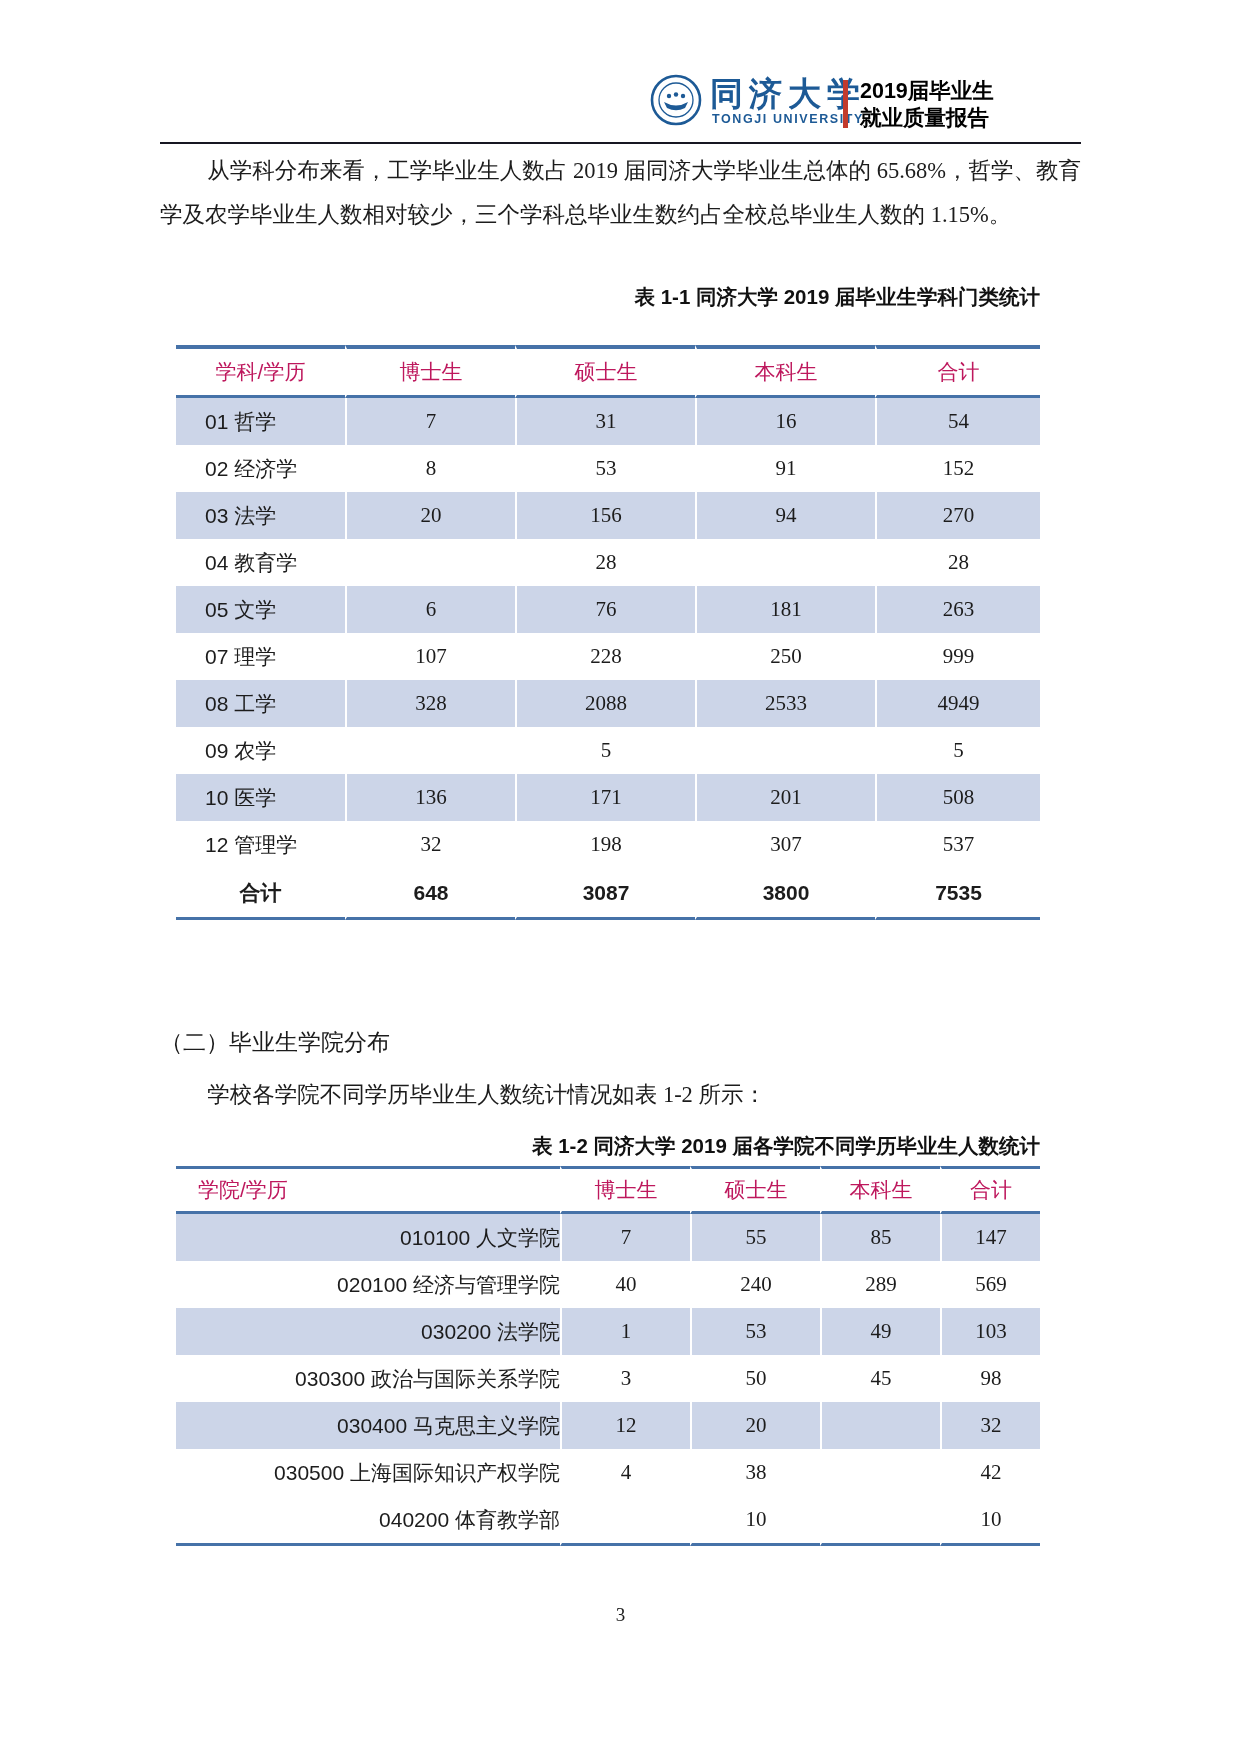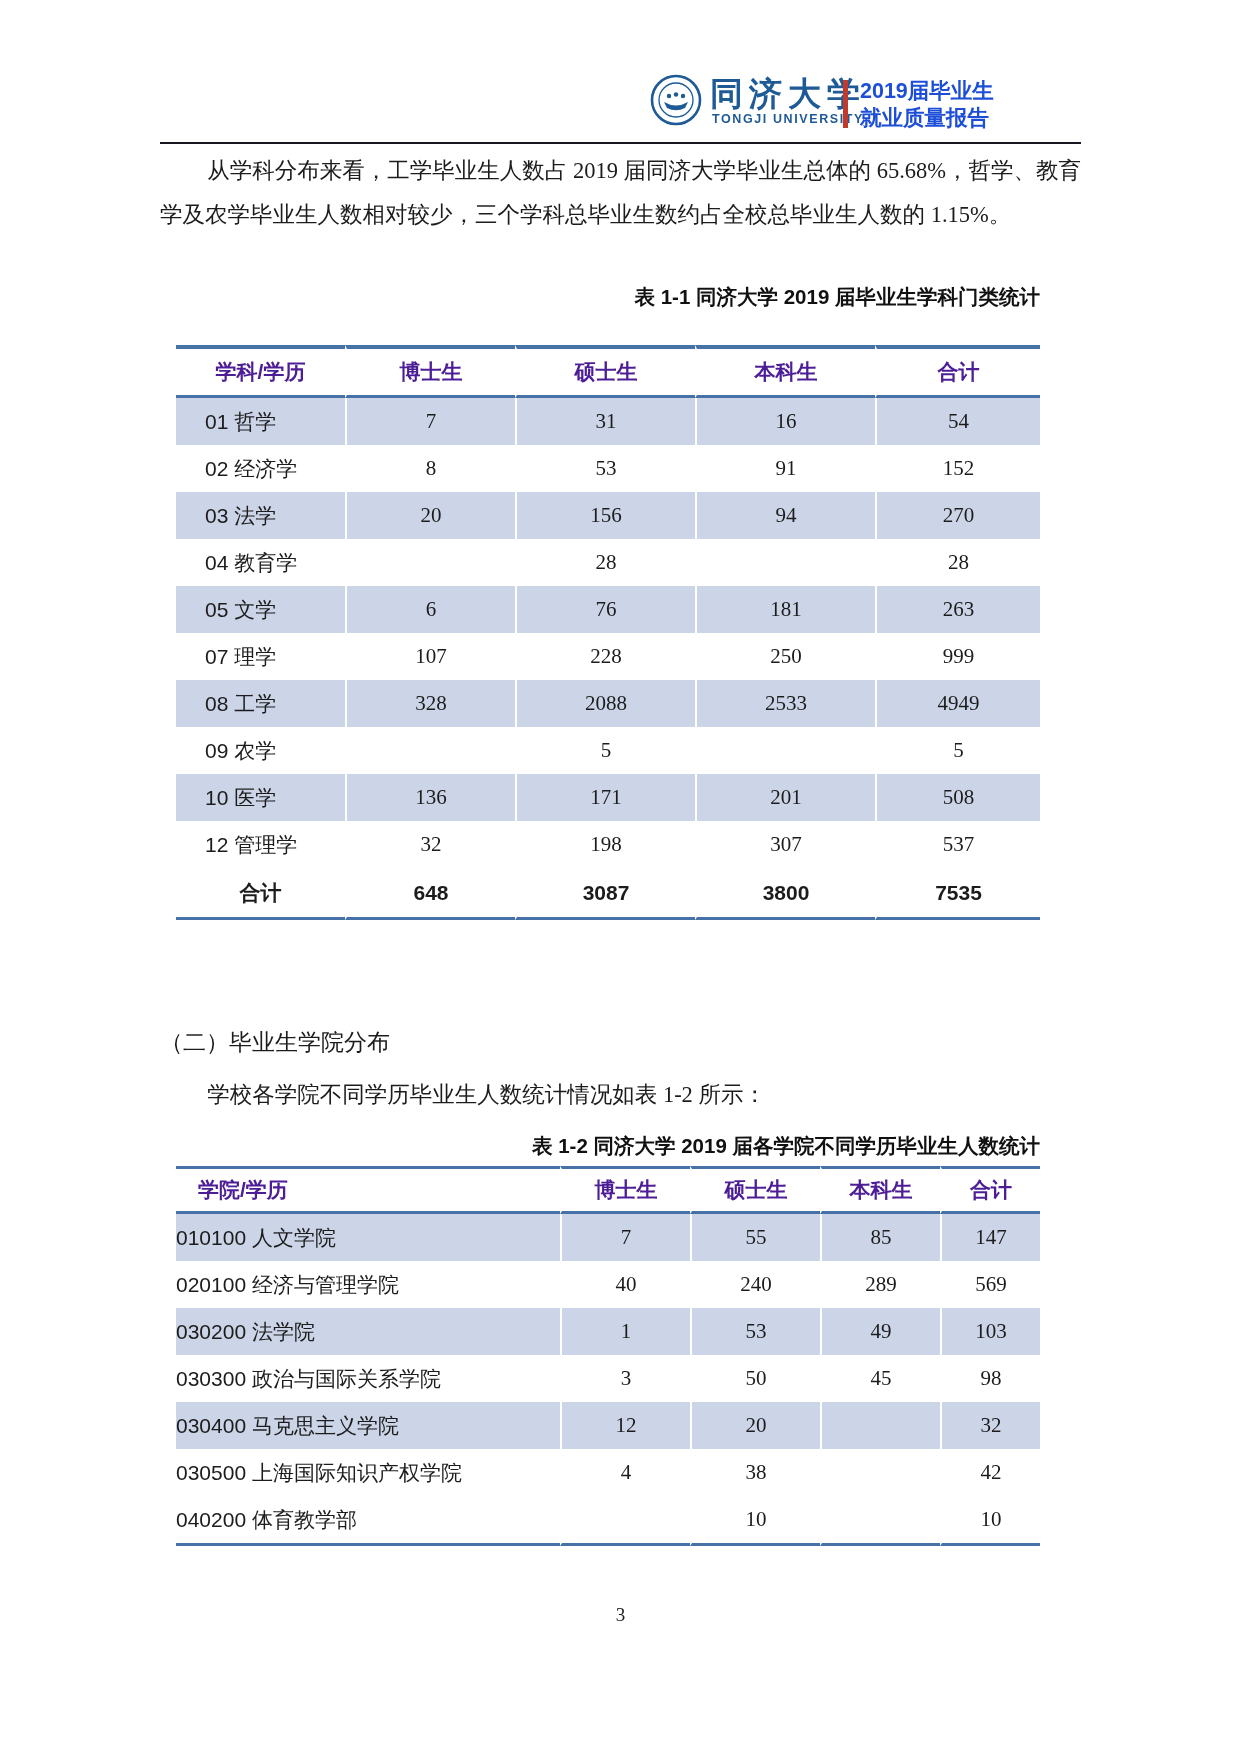--- a/index.html
+++ b/index.html
@@ -8,49 +8,49 @@
     font-family:"Liberation Serif","DejaVu Serif",serif;color:#1c1c1c;overflow:hidden;
   }
   
   .seal{position:absolute;left:650px;top:74px;width:52px;height:52px;}
   .cn-name{position:absolute;left:710px;top:72px;font-size:33px;font-weight:700;
     color:#1d5a96;letter-spacing:6px;font-family:"Liberation Serif","DejaVu Serif",serif;}
   .en-name{position:absolute;left:712px;top:112px;font-size:12.5px;font-weight:700;
     color:#1d5a96;letter-spacing:1.6px;font-family:"Liberation Sans","DejaVu Sans",sans-serif;}
   .red-bar{position:absolute;left:843px;top:80px;width:5px;height:48px;background:#c23a2c;}
   .banner{position:absolute;left:860px;top:78px;font-size:21.5px;line-height:27px;font-weight:700;
-    color:#1d4ed8;font-family:"Liberation Sans","DejaVu Sans",sans-serif;}
+    color:#000000;font-family:"Liberation Sans","DejaVu Sans",sans-serif;}
   .header-rule{position:absolute;left:160px;top:142px;width:921px;height:2px;background:#171722;}
   
   .para{position:absolute;left:160px;top:149px;width:921px;font-size:22.5px;line-height:44px;
     text-align:justify;text-indent:2.1em;}
   
   .section-heading{position:absolute;left:160px;top:1027px;font-size:23px;text-align:right;}
   .lead{position:absolute;left:160px;top:1079px;width:921px;font-size:22.5px;text-indent:2.1em;}
   
   .tbl-title{position:absolute;left:176px;width:864px;text-align:right;font-weight:700;
     font-size:20.5px;font-family:"Liberation Sans","DejaVu Sans",sans-serif;color:#111;}
   .t1-title{top:283px;}
   .t2-title{top:1132px;}
   table{position:absolute;left:176px;border-collapse:separate;border-spacing:0;width:864px;table-layout:fixed;}
   .tbl1{top:345px;}
   .tbl2{top:1166px;}
   th,td{padding:0;font-size:21px;text-align:center;vertical-align:middle;}
-  th{height:46px;font-weight:700;background:#fff;color:#4c1d95;
+  th{height:46px;font-weight:400;background:#fff;color:#be185d;
      font-family:"Liberation Sans","DejaVu Sans",sans-serif;
      border-top:4px solid #4672a8;border-bottom:3px solid #4672a8;}
   .tbl2 th{height:42px;border-top:3px solid #4672a8;}
   td{height:47px;font-family:"Liberation Serif","DejaVu Serif",serif;}
   tr.shade td{background:#ccd5e8;}
   th + th, td + td{border-left:2px solid #ffffff;}
   
   .tbl1 td:first-child{text-align:left;padding-left:29px;
      font-family:"Liberation Sans","DejaVu Sans",sans-serif;margin-top:16px;}
   .tbl2 th:first-child{text-align:left;padding-left:22px;}
-  .tbl2 td:first-child{text-align:left;
+  .tbl2 td:first-child{text-align:right;
      font-family:"Liberation Sans","DejaVu Sans",sans-serif;}
   
   tr.total td{height:49px;font-weight:700;border-bottom:3px solid #4672a8;
      font-family:"Liberation Sans","DejaVu Sans",sans-serif;}
   .tbl1 tr.total td:first-child{text-align:center;padding-left:0;}
   
   .tbl2 tbody.rows tr:last-child td{border-bottom:3px solid #4672a8;}
   
   .footer{position:absolute;left:0;top:1604px;width:1241px;text-align:center;font-size:19px;}
 </style>

